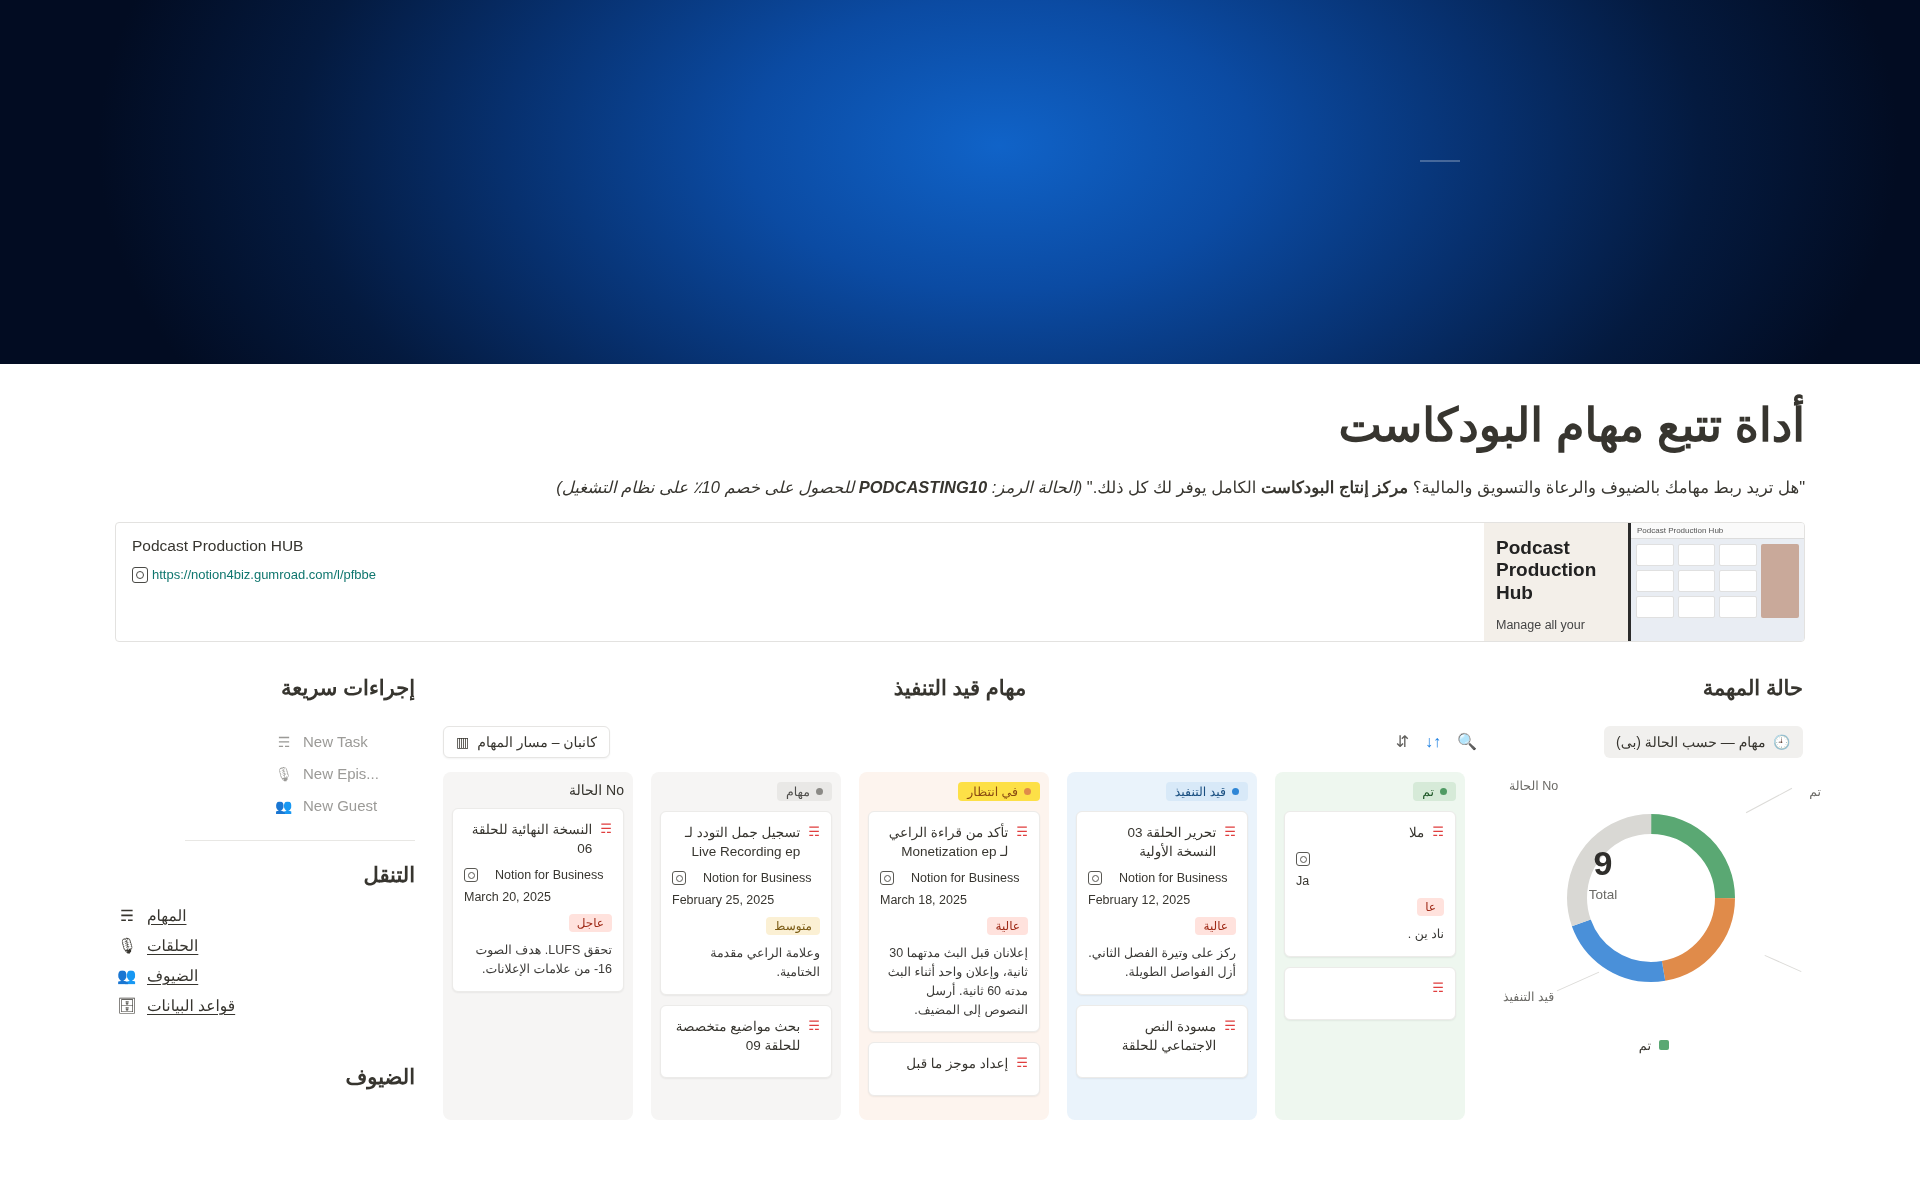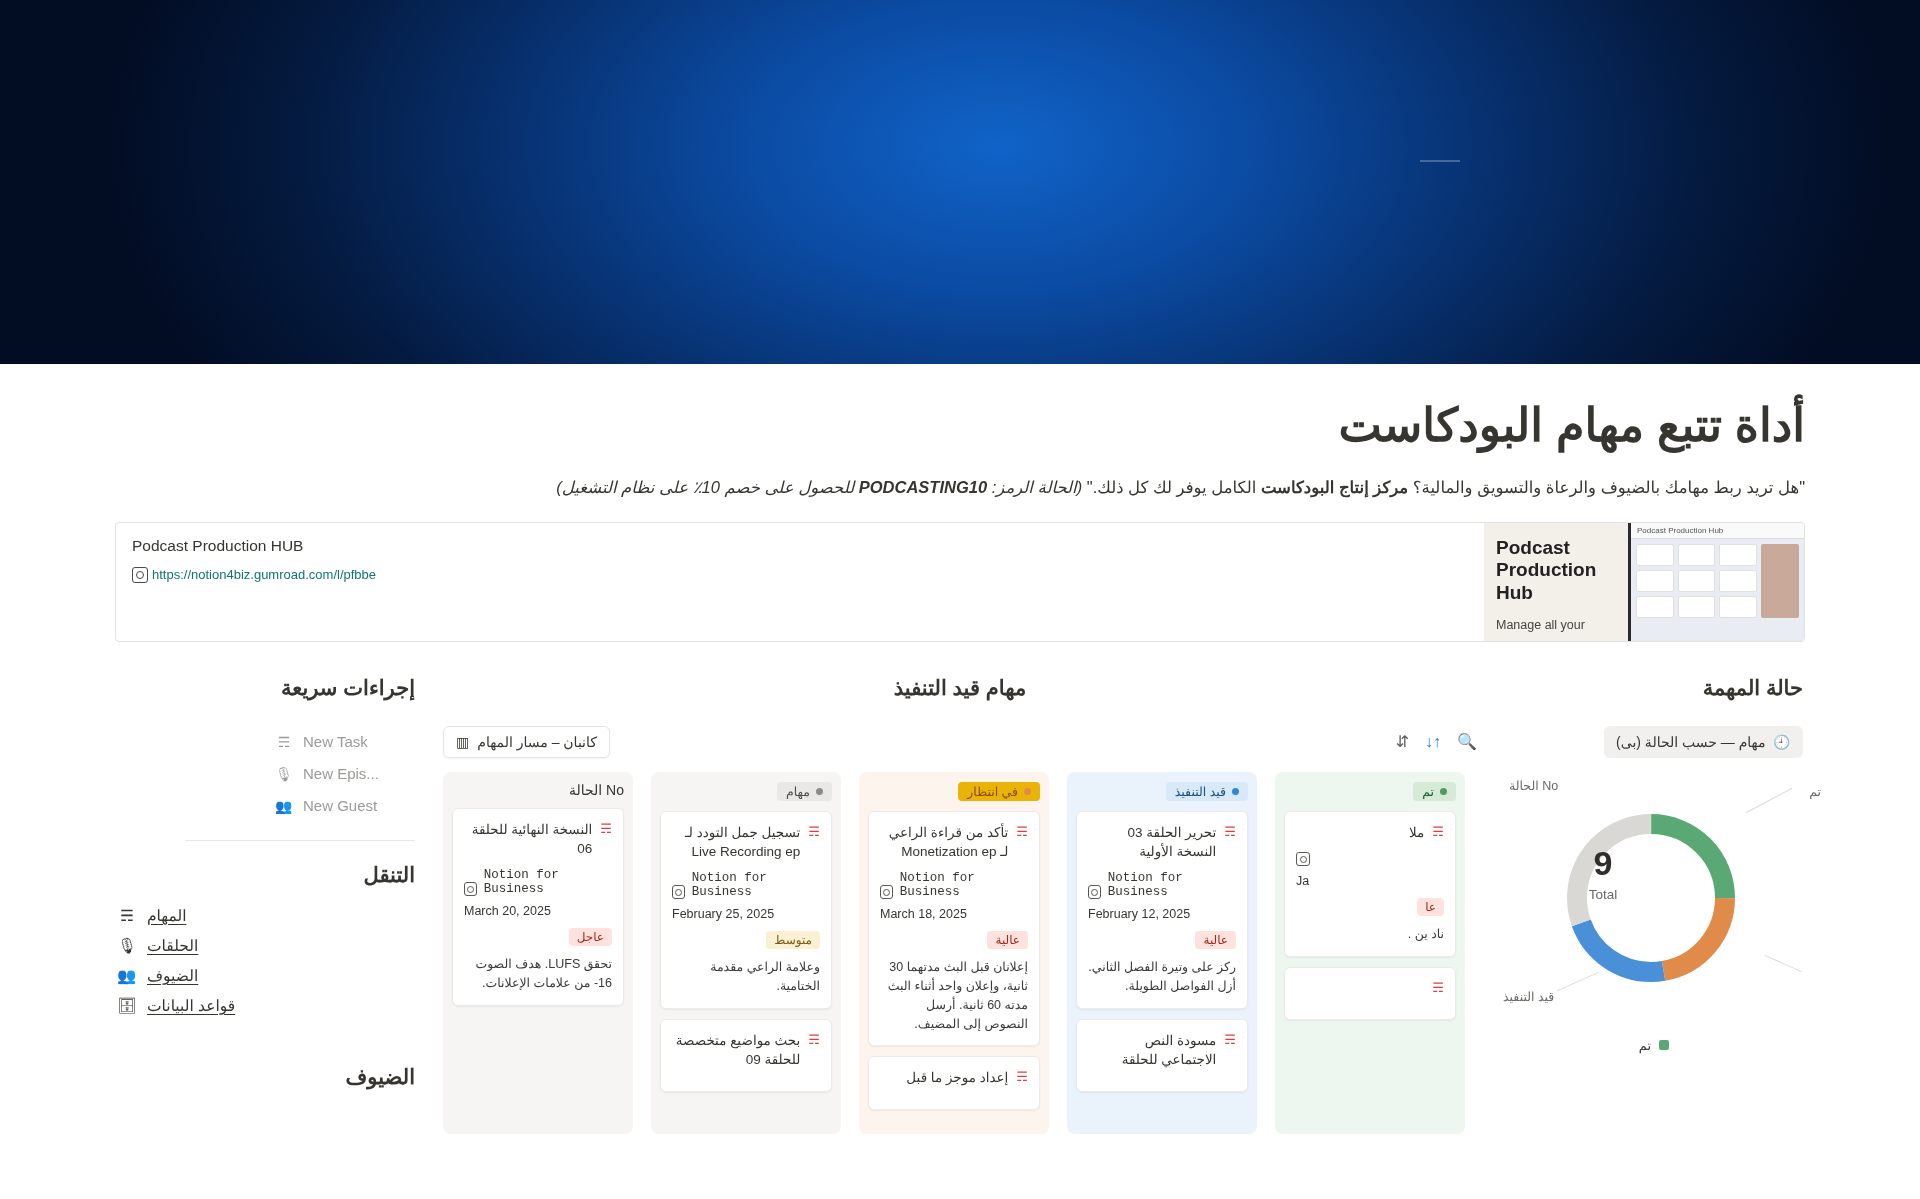--- a/index.html
+++ b/index.html
@@ -104,32 +104,32 @@
   .lane { width:190px; border-radius:8px; padding:10px 9px 14px 9px; flex:0 0 auto; }
   .lane.l0 { background:#f6f5f4; }
   .lane.l1 { background:#f6f5f4; }
   .lane.l2 { background:#fdf4ee; }
   .lane.l3 { background:#eaf3fb; }
   .lane.l4 { background:#eef7ef; }
   .lane-title { font-size:13.5px; margin-bottom:10px; display:flex; align-items:center; gap:7px; direction:rtl; justify-content:flex-start;}
   .chip { display:inline-flex; align-items:center; gap:6px; padding:2px 9px; border-radius:4px; font-size:12.5px; }
   .chip .dot { width:7px; height:7px; border-radius:50%; display:inline-block; }
   .chip.gray { background:#e9e8e6; color:#4e4d4a; }
-  .chip.orange { background:#eab308; color:#8a4b13; }
+  .chip.orange { background:#fde047; color:#8a4b13; }
   .chip.blue { background:#d8e9f8; color:#1a4f80; }
   .chip.green { background:#d6ead8; color:#1d5626; }
   .lane-title.plain { font-size:14px; color:#37352f; }
 
   .card {
     background:#fff; border:1px solid #ecebe9; border-radius:6px; padding:11px 11px 12px 11px;
     margin-bottom:10px; box-shadow:0 1px 2px rgba(15,15,15,.06); direction:rtl;
   }
   .card-title { display:flex; gap:8px; font-size:13.5px; line-height:1.42; margin-bottom:10px; }
   .card-title .tic { color:#e03e3e; flex:0 0 auto; font-size:13px; }
-  .card-rel { display:flex; align-items:flex-end; gap:7px; font-size:12.5px; color:#37352f; margin-bottom:8px; direction:ltr;font-family:Liberation Mono, monospace;}
+  .card-rel { display:flex; align-items:flex-end; gap:17px; font-size:12.5px; color:#37352f; margin-bottom:8px; direction:ltr;}
   .mini-ic { width:14px; height:14px; border:1.4px solid #5a5954; border-radius:3px; display:inline-flex; align-items:center; justify-content:center;}
   .mini-ic:after{ content:""; width:5px;height:5px;border:1.4px solid #5a5954;border-radius:50%;}
   .card-date { font-size:12.5px; color:#37352f; margin-bottom:9px; direction:ltr; }
   .tag { display:inline-block; padding:2px 8px; border-radius:4px; font-size:12px; margin-bottom:9px;margin-left:16px;}
   .tag.red { background:#ffe2dd; color:#9f2a17; }
   .tag.yellow { background:#fbf0d4; color:#7a5a13; }
   .card-note { font-size:12.5px; line-height:1.5; color:#3b3a37; }
 
   
   .donut-wrap { position:relative; width:300px; height:260px; margin-top:6px; }

